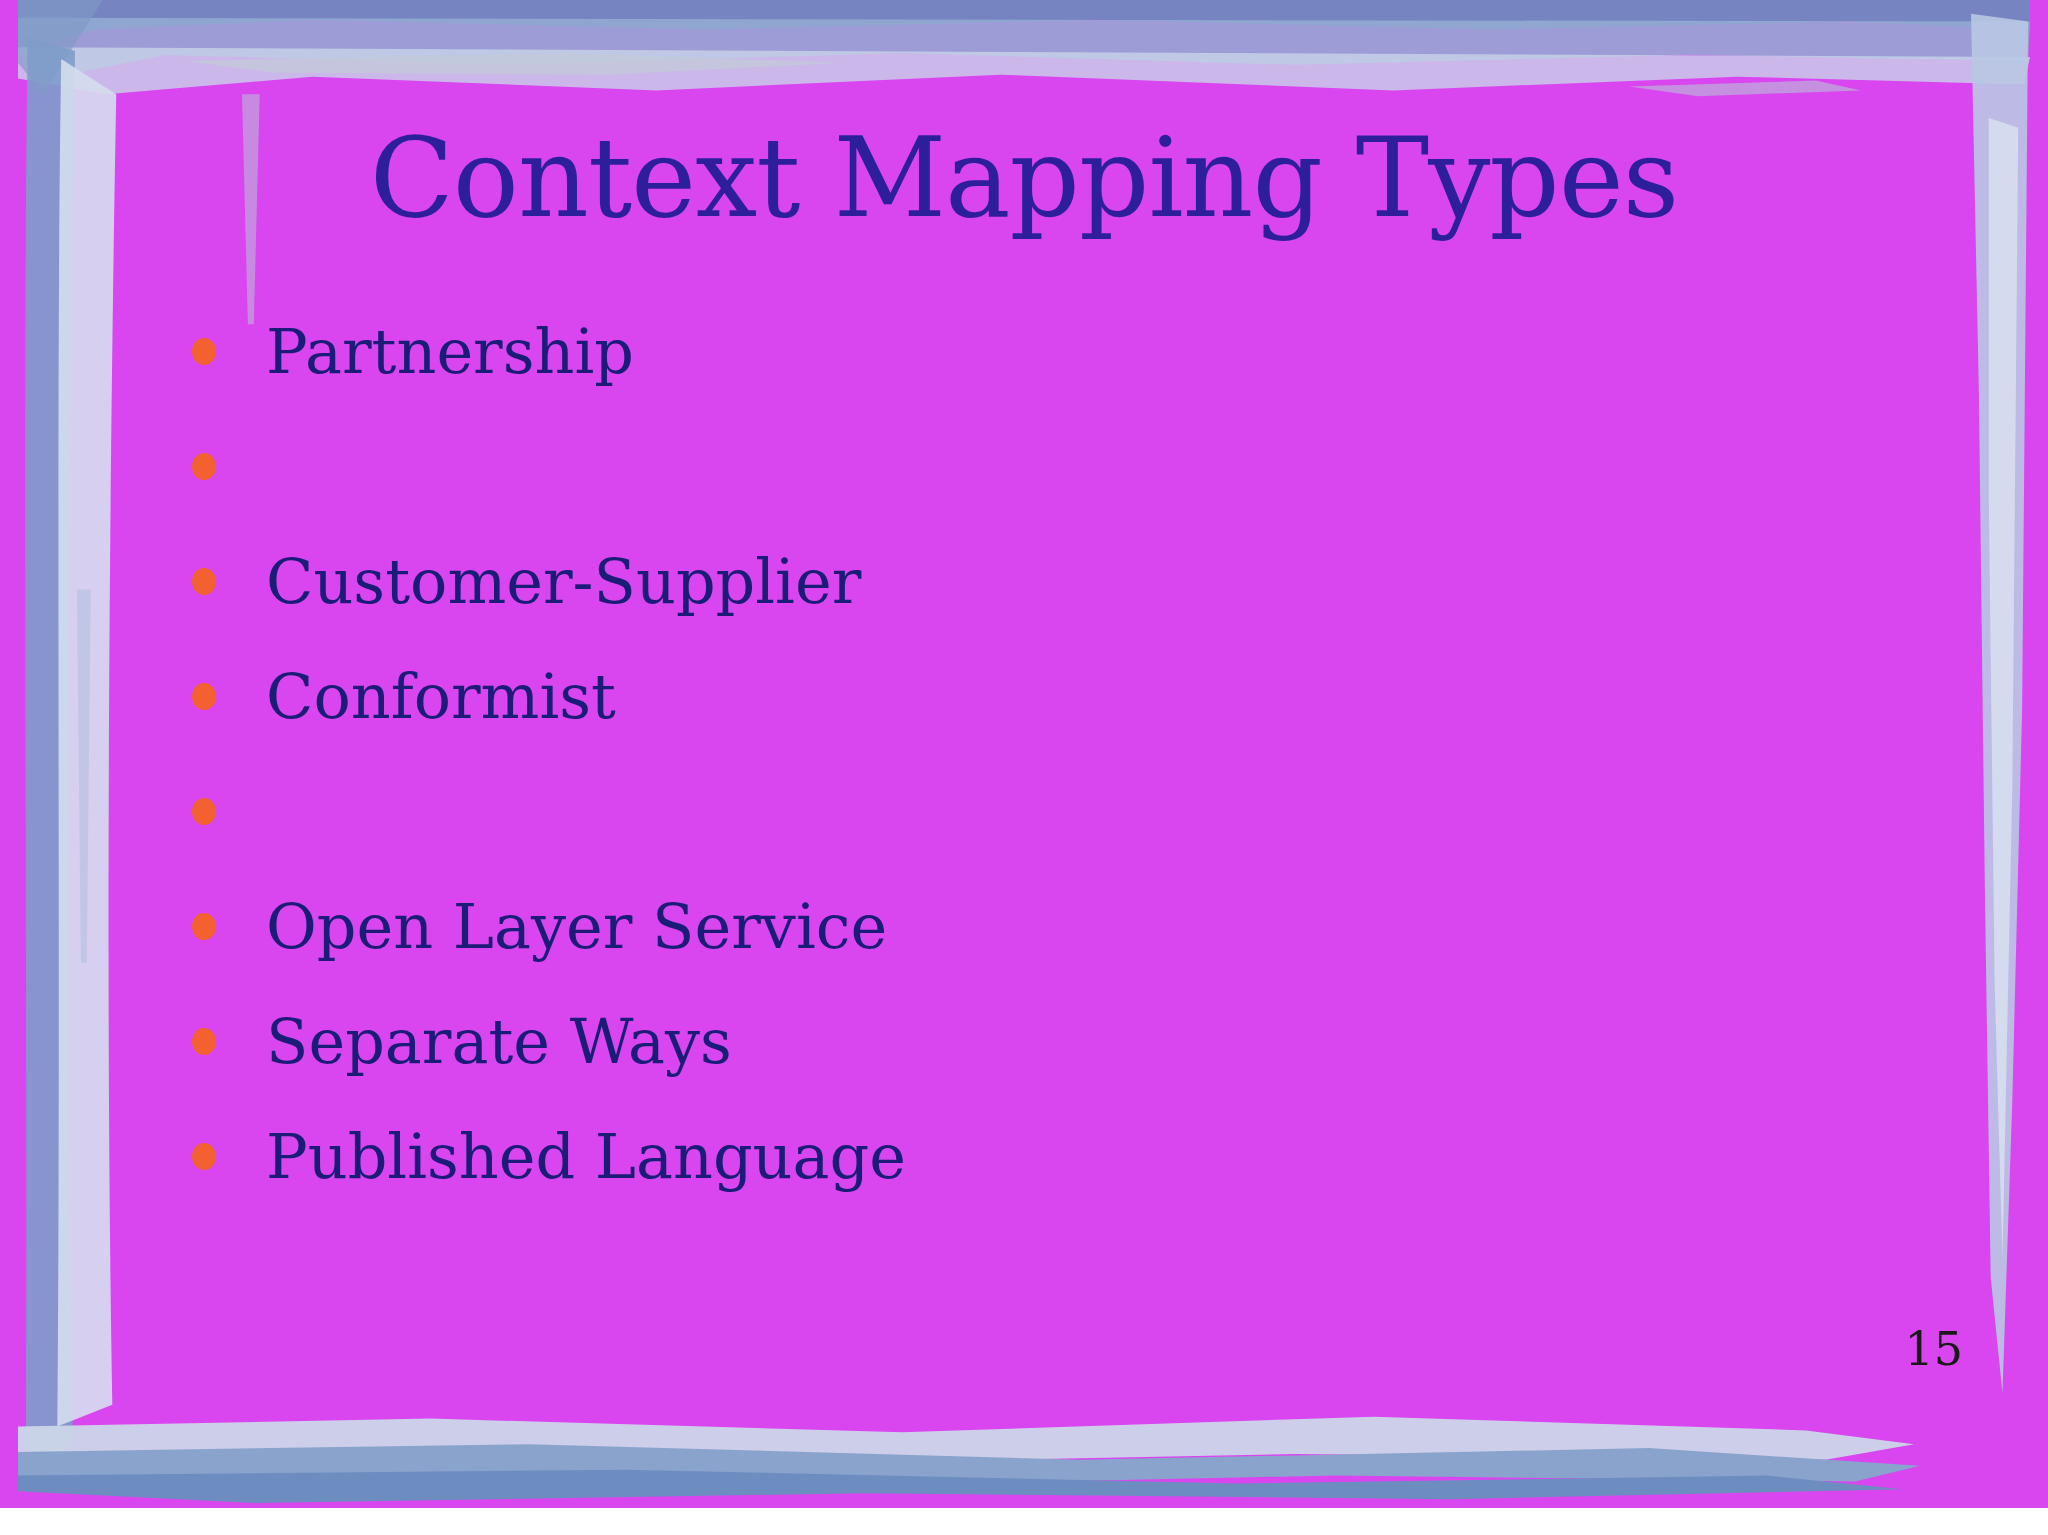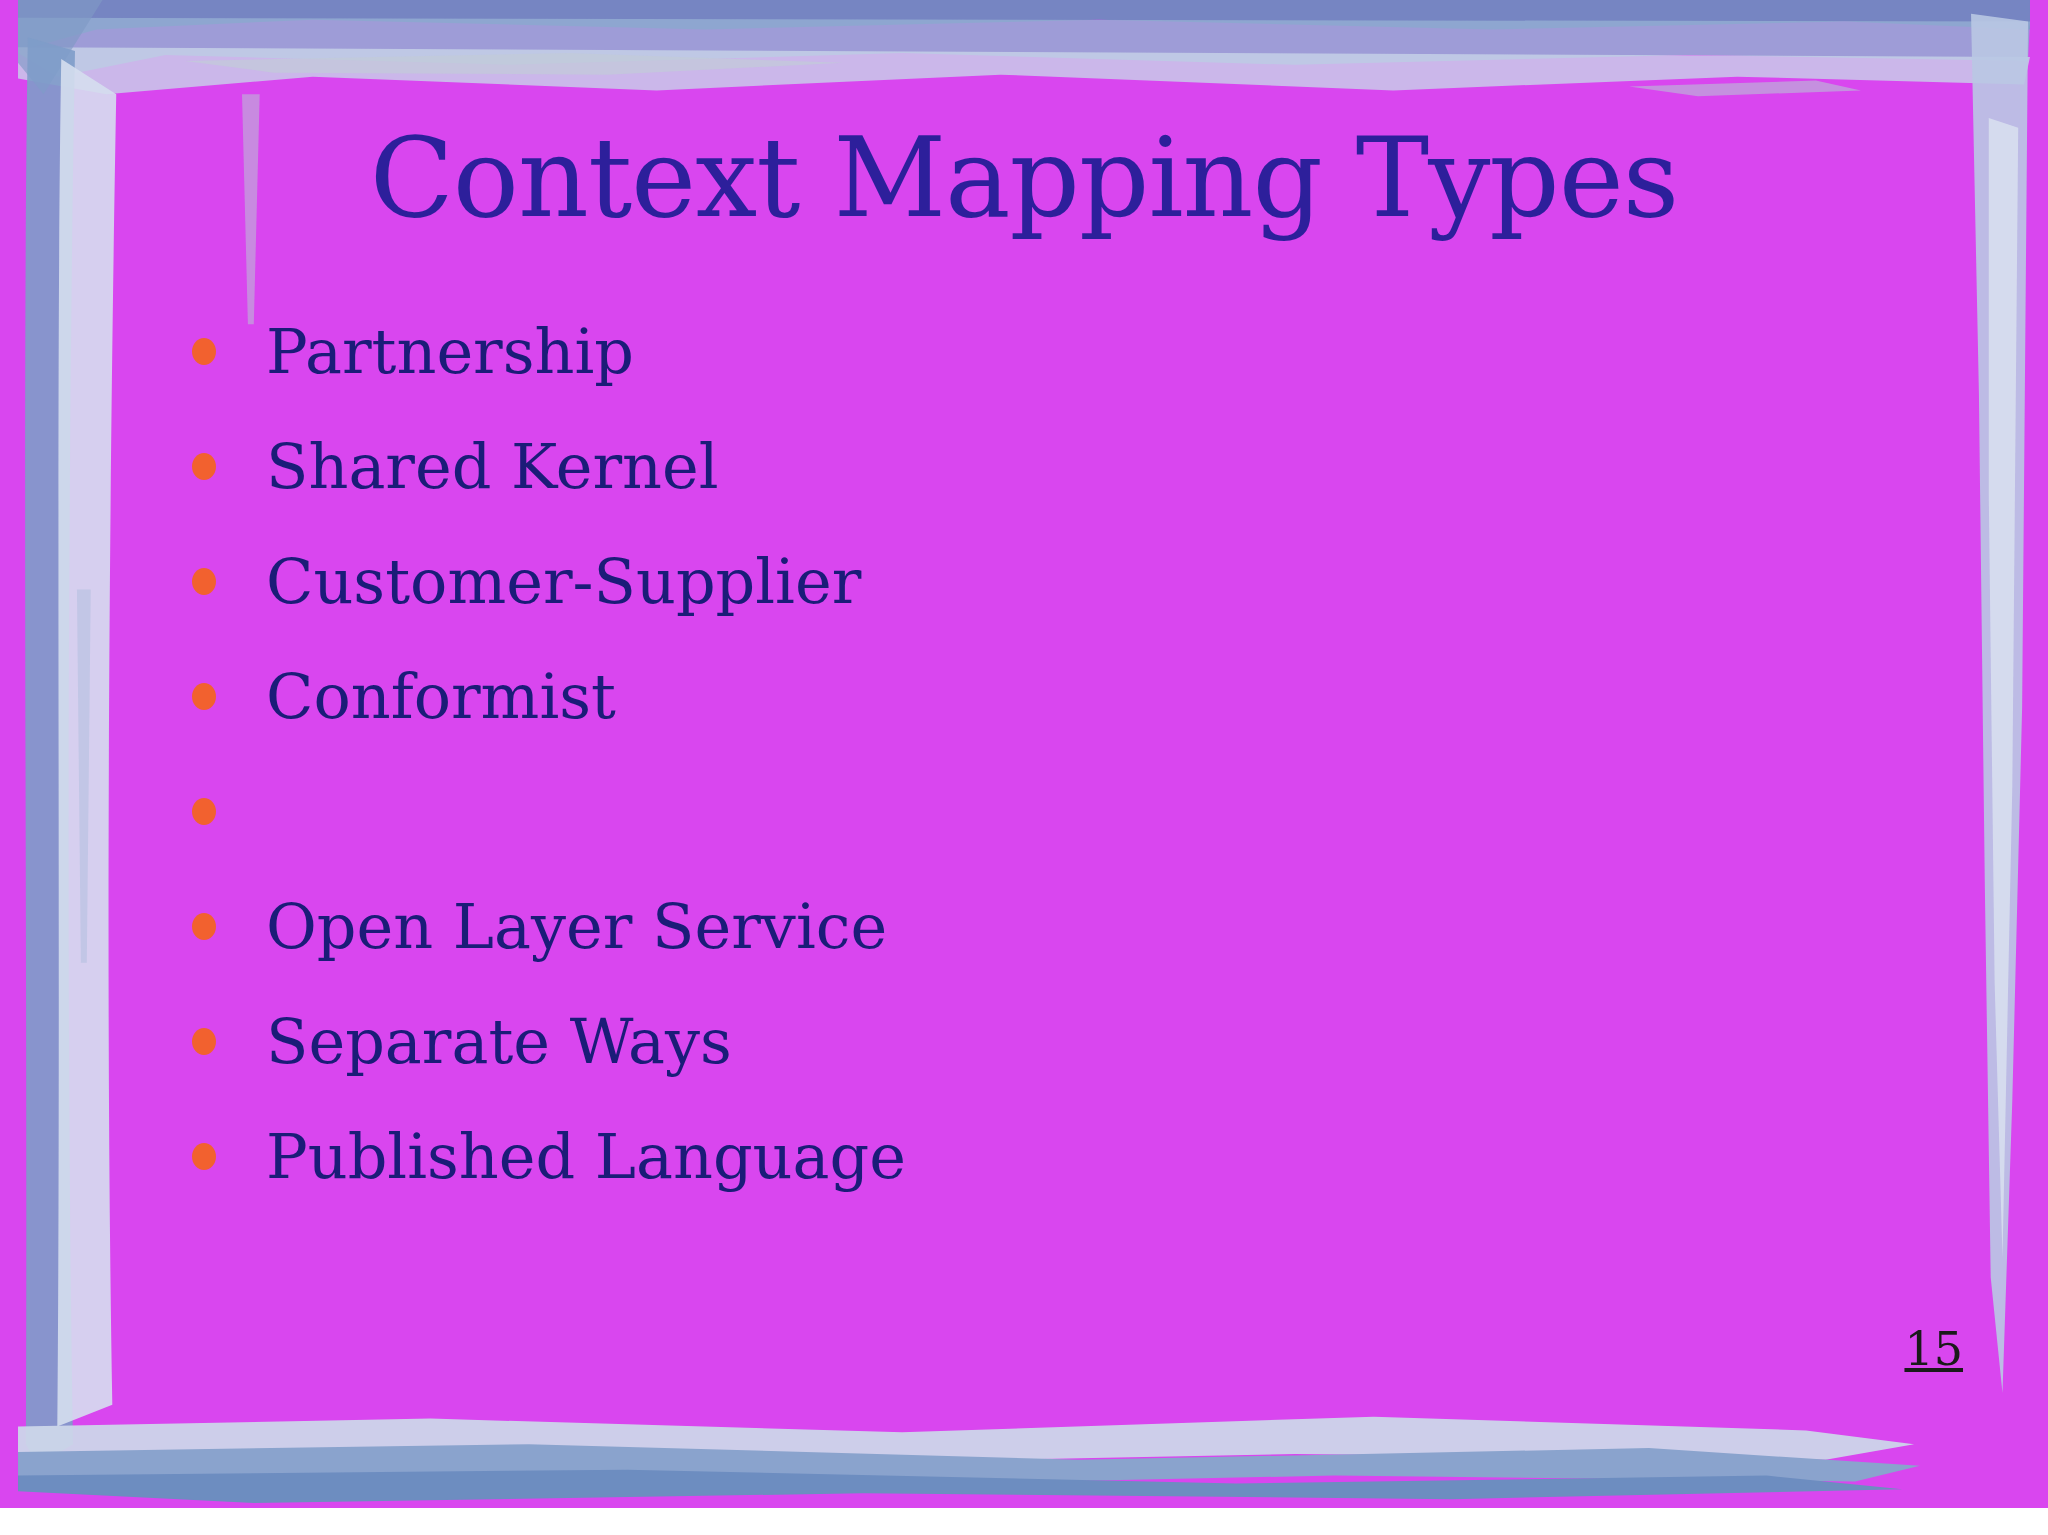--- a/index.html
+++ b/index.html
@@ -62,21 +62,20 @@
     line-height: 1;
     white-space: nowrap;
   }
   .page-number {
     position: absolute;
     right: 85px;
     top: 1326px;
     font-size: 46px;
     color: #1A1A1A;
     line-height: 1;
-    text-decoration: underline;
   }
 </style>
 </head>
 <body>
 
 <div class="slide">
 
   <svg class="frame-svg" viewBox="0 0 2048 1535" xmlns="http://www.w3.org/2000/svg">
     <g>
       <path d="M0,0 L2048,0 L2048,30 L1860,22 L1500,30 L1100,20 L700,30 L300,20 L80,30 L0,52 Z" fill="#6A8CBD" opacity="0.9"></path>
@@ -107,21 +106,20 @@
 
   <h1 class="slide-title">Context Mapping Types</h1>
 
   <ul class="bullet-list">
     <li>
       <span class="dot"></span>
       <span class="bullet-label">Partnership</span>
     </li>
     <li>
       <span class="dot"></span>
-      <span class="bullet-label">Shared Kernel</span>
     </li>
     <li>
       <span class="dot"></span>
       <span class="bullet-label">Customer-Supplier</span>
     </li>
     <li>
       <span class="dot"></span>
       <span class="bullet-label">Conformist</span>
     </li>
     <li>

